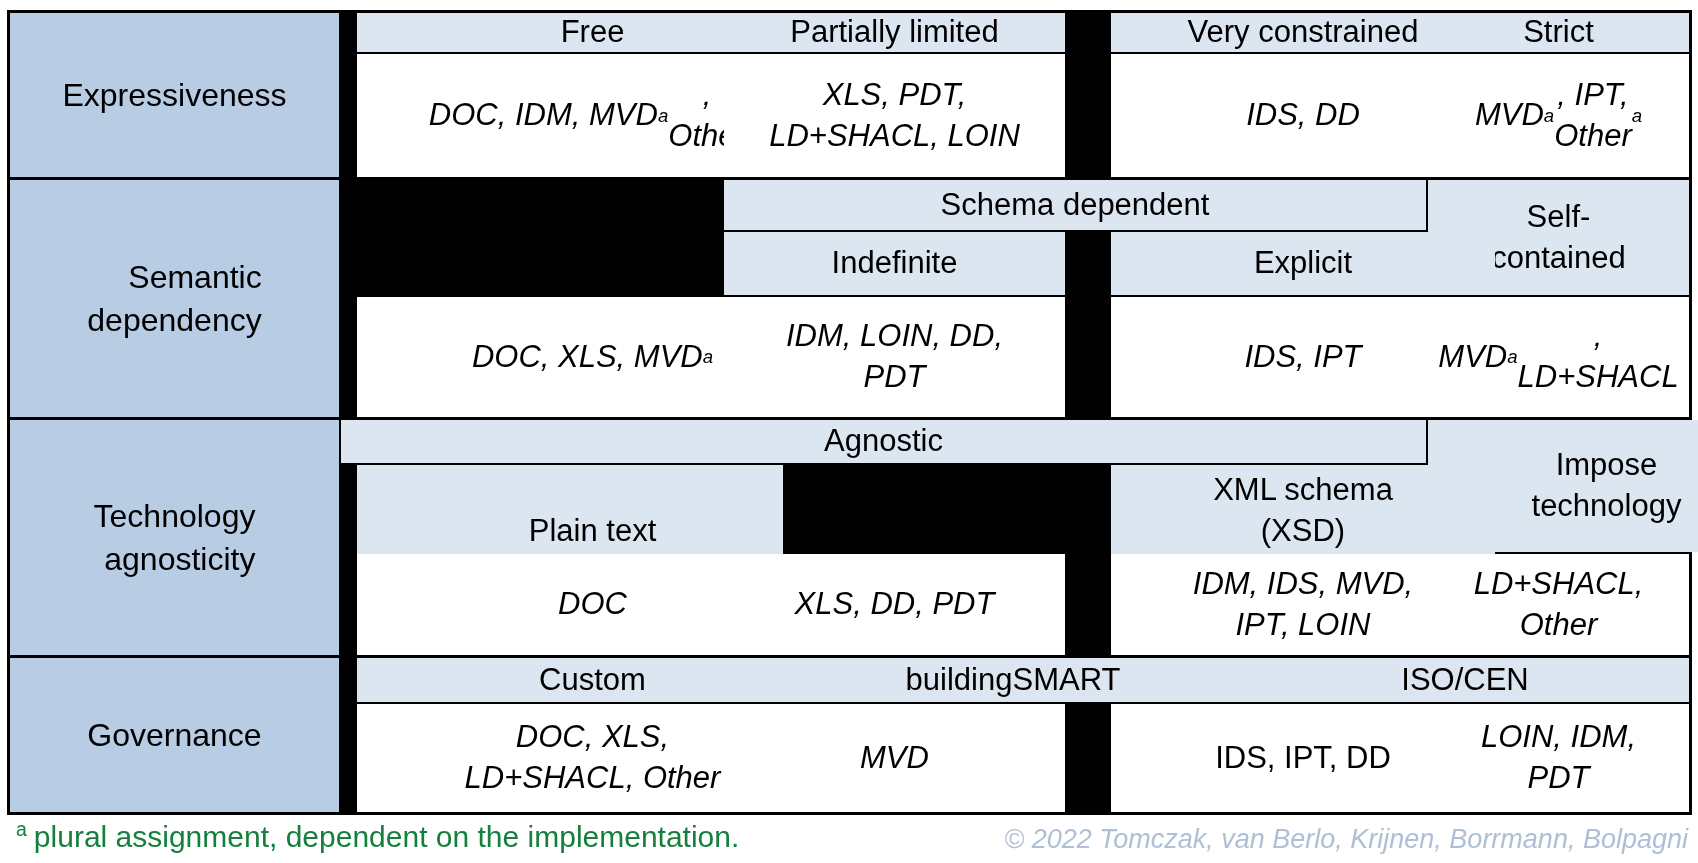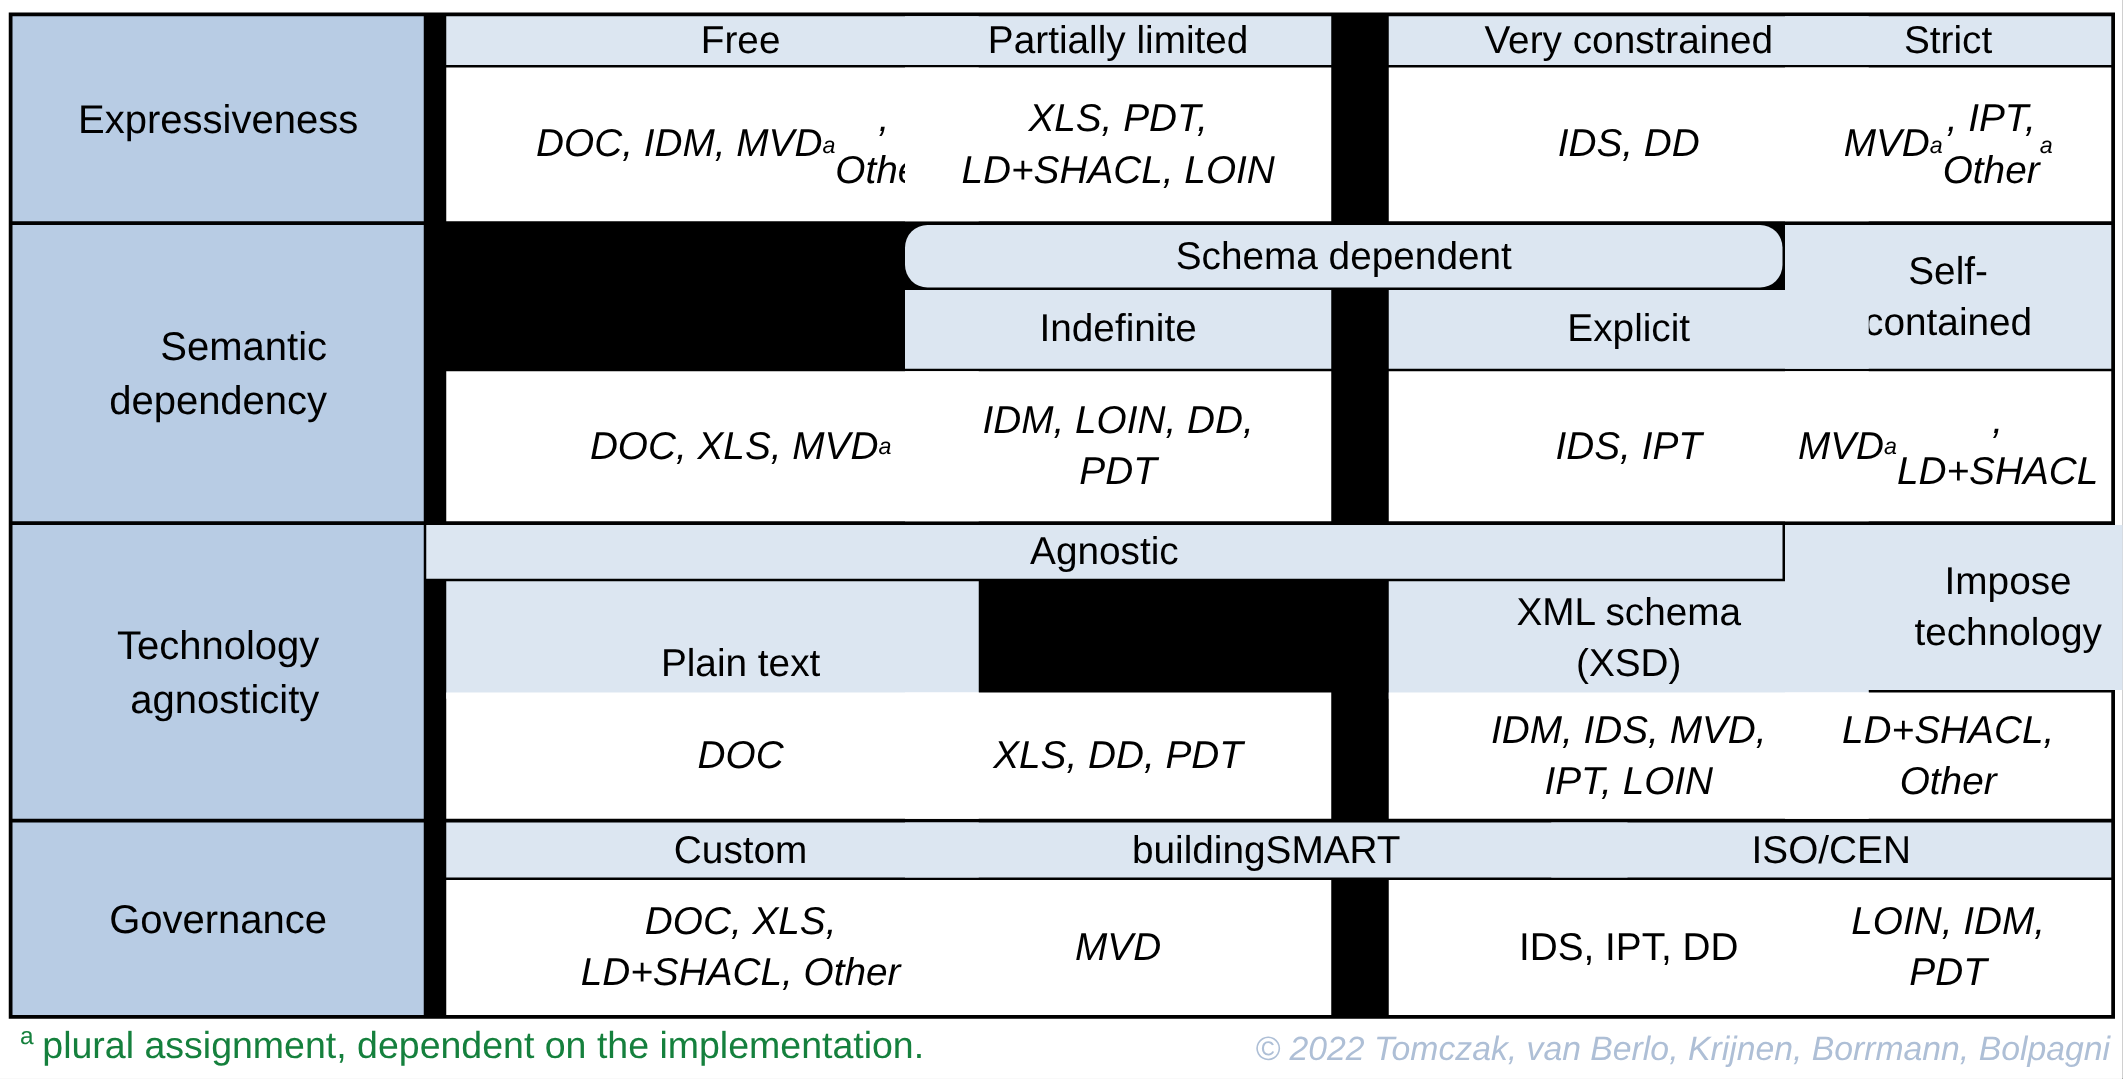--- a/index.html
+++ b/index.html
@@ -36,21 +36,21 @@
   .data.upright { font-style: normal; }
   .bottom { align-items: flex-end; padding-bottom: 7px; }
   sup { font-size: 60%; line-height: 0; vertical-align: super; }
 
   
   .cL   { left: 3px;    width: 329px; text-align: right; }
   .c1   { left: 350px;  width: 381px; padding-left: 45px; }
   .c2   { left: 717px;  width: 341px; }
   .c3   { left: 1060px; width: 384px; margin-left: 44px; }
   .c4   { left: 1421px; width: 261px; }
-  .c23  { left: 717px;  width: 702px; border-radius: 18px; }
+  .c23  { left: 717px;  width: 702px; }
   .c123 { left: 334px;  width: 1085px; }
   .cBS  { left: 717px;  width: 578px; }
   .cISO { left: 1234px; width: 448px; }
 
   
   .r1a  { top: 3px;   height: 39px; }
   .r1b  { top: 44px;  height: 123px; }
   .r2a  { top: 170px; height: 50px; }
   .r2b  { top: 222px; height: 63px; }
   .r2ab { top: 170px; height: 115px; }

